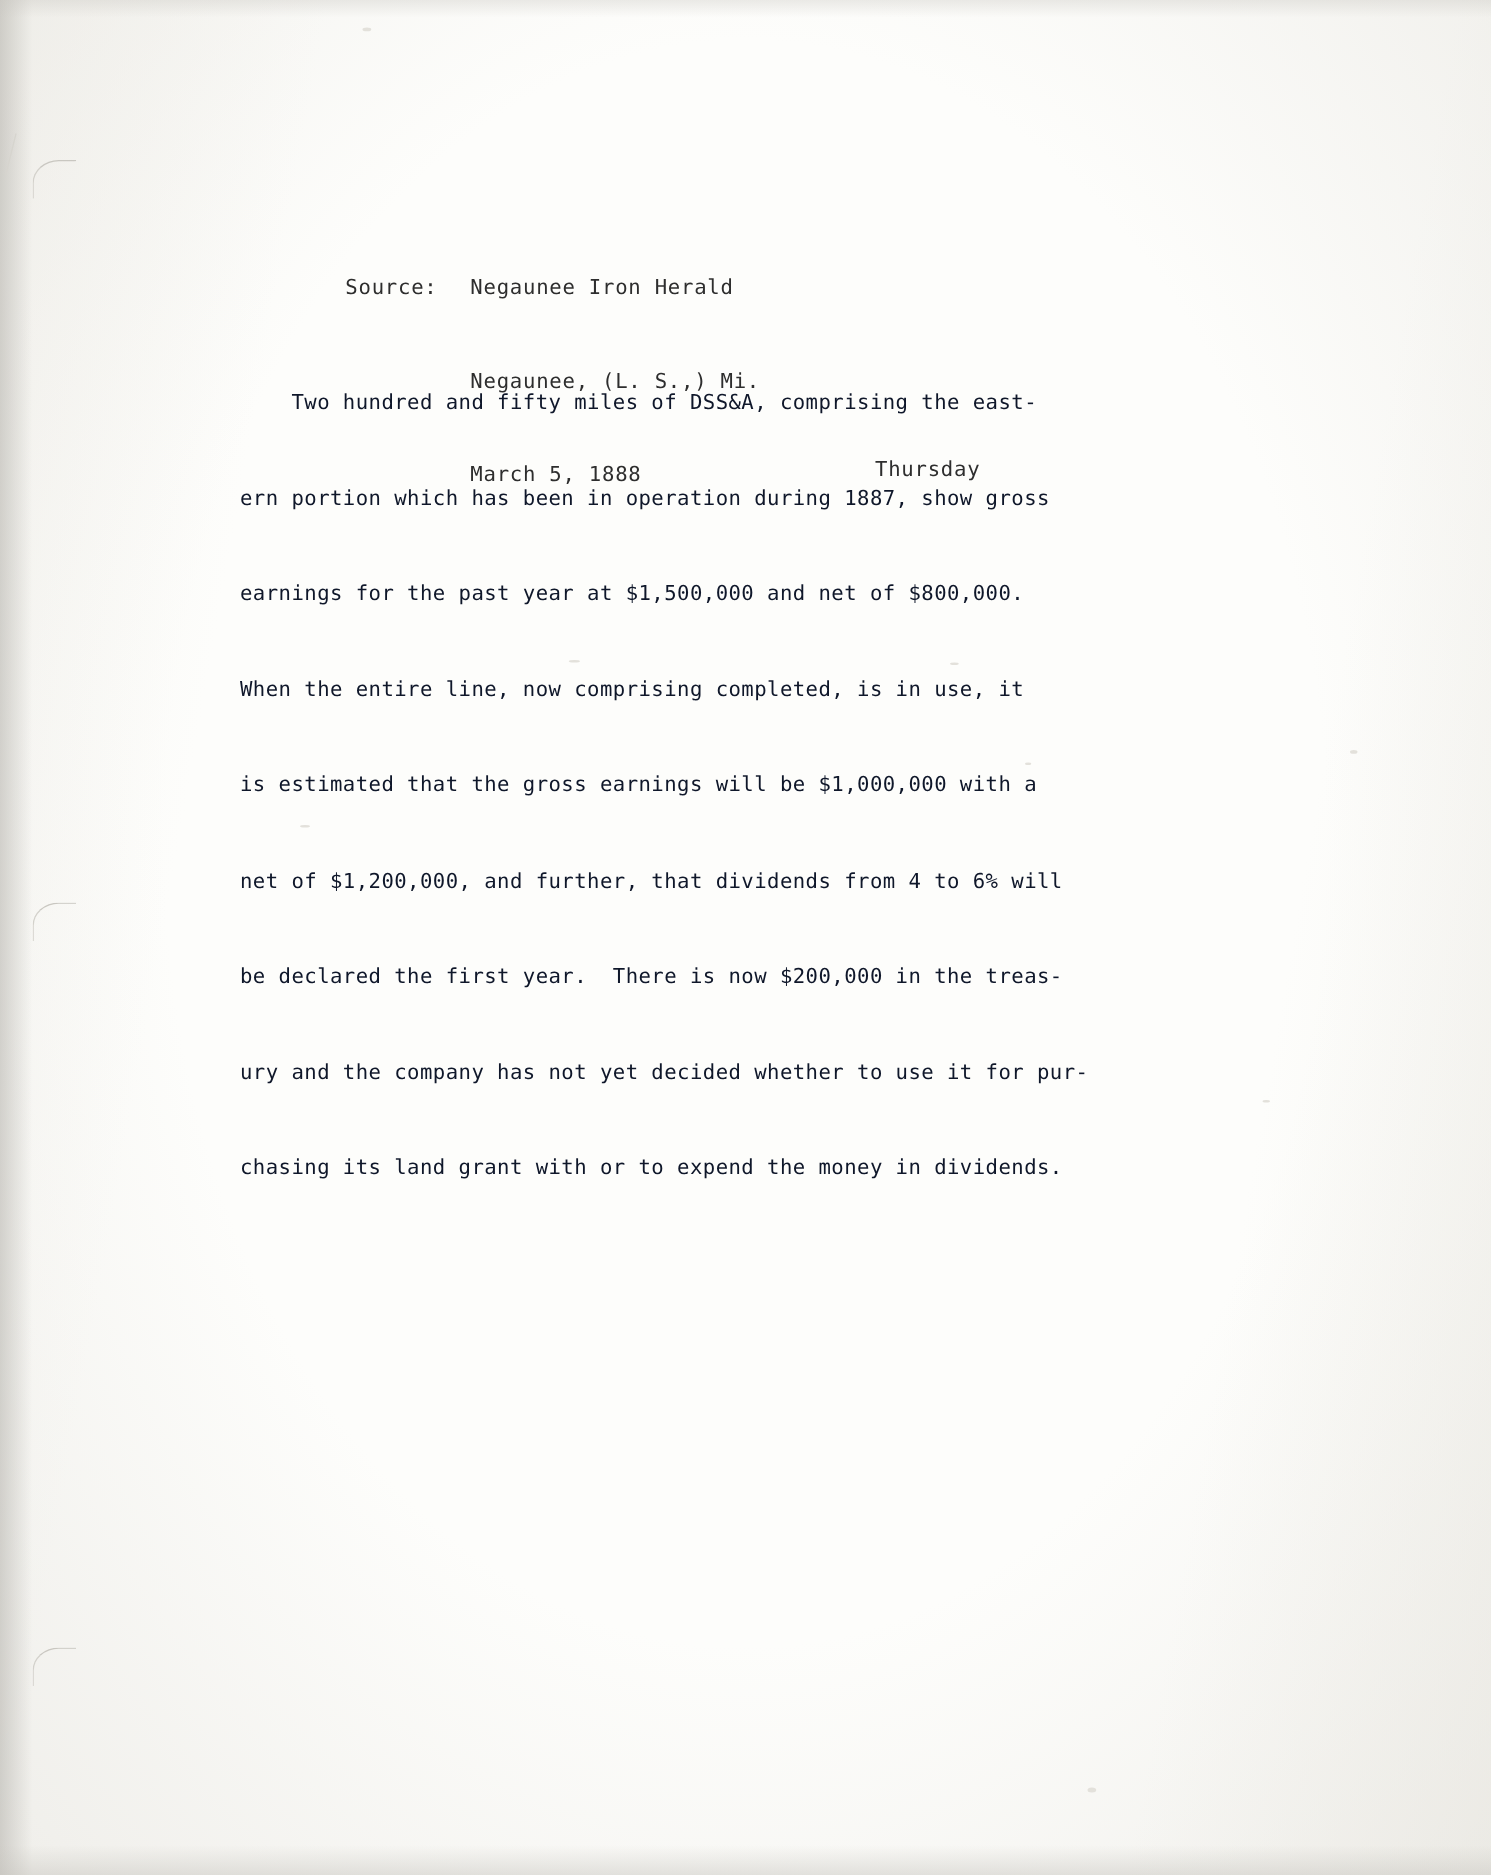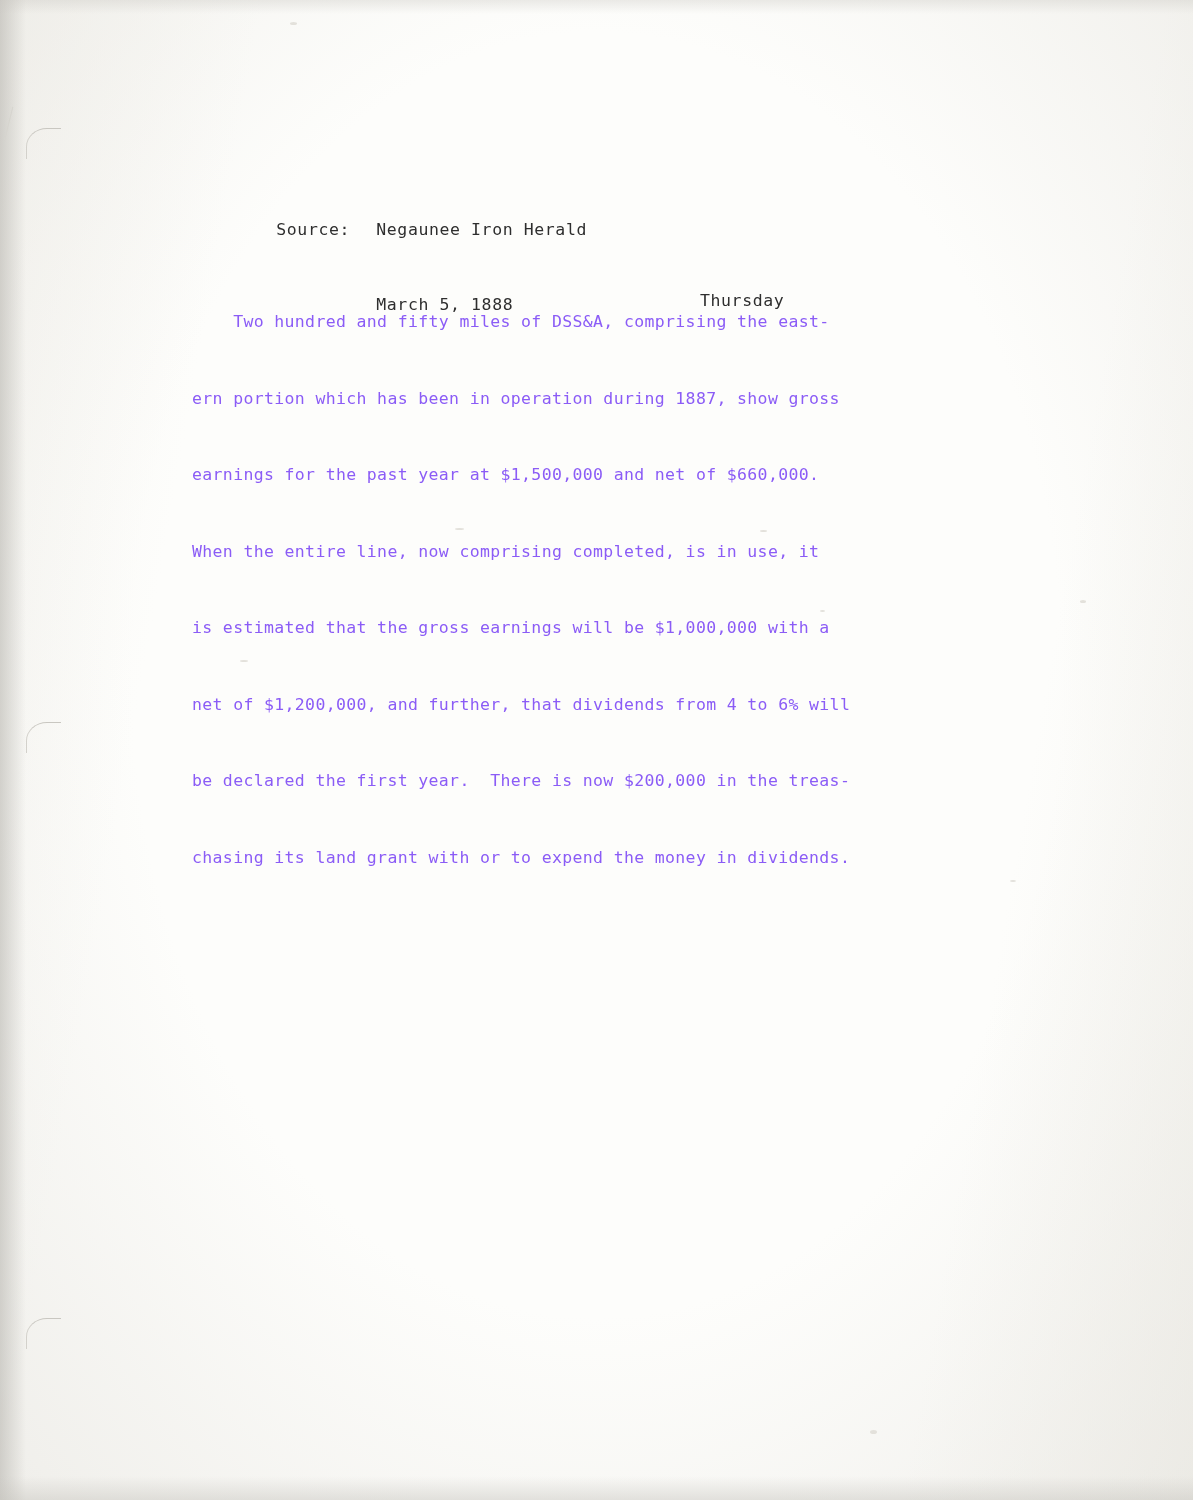--- a/index.html
+++ b/index.html
@@ -107,21 +107,21 @@
     margin-top: 21px;
   }
 
   .body-text {
     position: absolute;
     left: 192px;
     top: 258px;
     width: 760px;
     font-size: 16.5px;
     line-height: 25.5px;
-    color: #8b5cf6;
+    color: #0f172a;
     letter-spacing: 0.35px;
     white-space: pre-wrap;
   }
   .body-line {
     display: block;
     white-space: pre;
   }
 
   
   .speck {
@@ -155,29 +155,33 @@
   <div class="speck" style="left:820px; top:610px; width:5px; height:2px;"></div>
   <div class="speck" style="left:1010px; top:880px; width:6px; height:2px;"></div>
 
   <div class="content">
 
     <div class="source-block">
       <div class="source-row">
         <span class="src-label">Source:</span><span class="src-value">Negaunee Iron Herald</span>
       </div>
       <div class="source-row">
+        <span class="src-label"></span><span class="src-value">Negaunee, (L. S.,) Mi.</span>
+      </div>
+      <div class="source-row">
         <span class="src-label"></span><span class="src-value">March 5, 1888</span><span class="weekday">Thursday</span>
       </div>
     </div>
 
     <div class="body-text">
       <span class="body-line">    Two hundred and fifty miles of DSS&amp;A, comprising the east-</span>
       <span class="body-line">ern portion which has been in operation during 1887, show gross</span>
-      <span class="body-line">earnings for the past year at $1,500,000 and net of $660,000.</span>
+      <span class="body-line">earnings for the past year at $1,500,000 and net of $800,000.</span>
       <span class="body-line">When the entire line, now comprising completed, is in use, it</span>
       <span class="body-line">is estimated that the gross earnings will be $1,000,000 with a</span>
       <span class="body-line">net of $1,200,000, and further, that dividends from 4 to 6% will</span>
       <span class="body-line">be declared the first year.  There is now $200,000 in the treas-</span>
+      <span class="body-line">ury and the company has not yet decided whether to use it for pur-</span>
       <span class="body-line">chasing its land grant with or to expend the money in dividends.</span>
     </div>
 
   </div>
 </div>
 
 </body></html>

